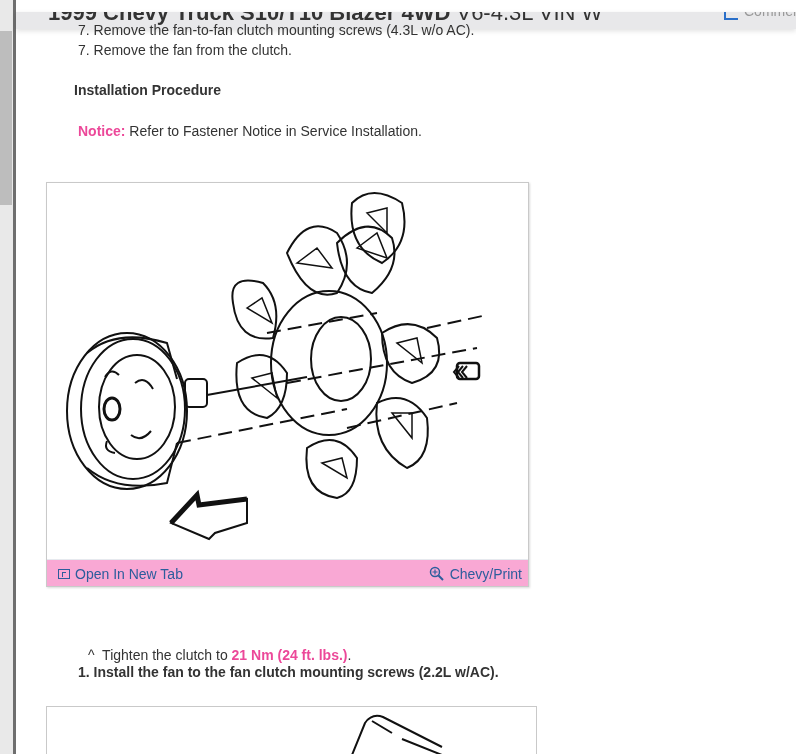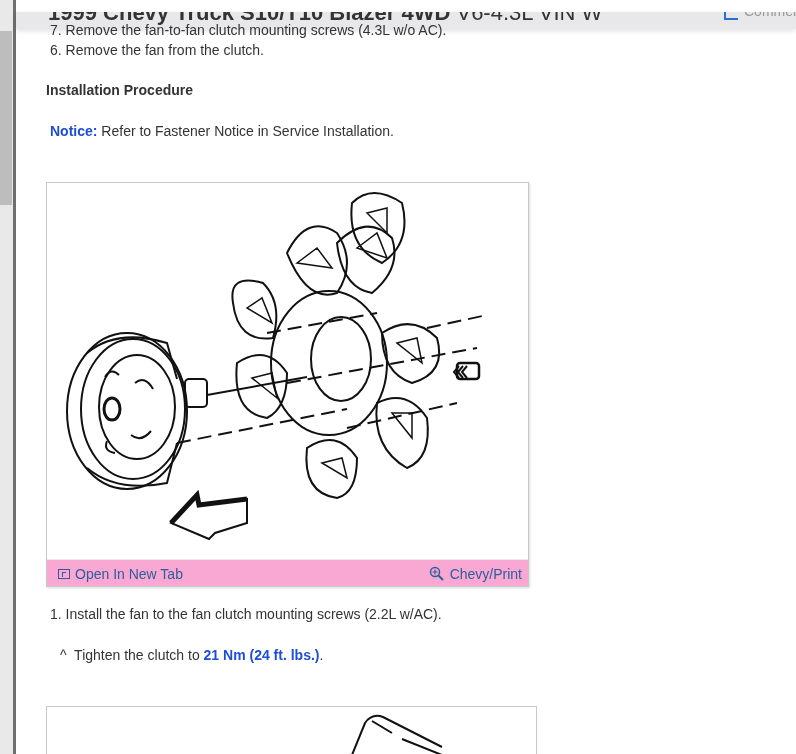--- a/index.html
+++ b/index.html
@@ -8,22 +8,22 @@
 
   .left-rail { position: absolute; left: 0; top: 0; width: 15px; height: 754px; background: #e9e9e9; }
   .left-rail .thumb { position: absolute; left: 0; top: 31px; width: 12px; height: 174px; background: #bdbdbd; }
   .left-border { position: absolute; left: 13px; top: 0; width: 3px; height: 754px; background: #6e6e6e; }
 
   .header-bar { position: absolute; left: 16px; top: 12px; width: 780px; height: 17px; background: #e8e8ea; box-shadow: 0 2px 5px rgba(0,0,0,0.12); overflow: hidden; }
   .header-title { position: absolute; left: 32px; top: -12px; font-size: 22px; font-weight: bold; color: #333; white-space: nowrap; }
   .header-title .light { font-weight: normal; }
   .comment-link { position: absolute; left: 708px; top: -9px; font-size: 14px; color: #999; white-space: nowrap; display: flex; align-items: center; gap: 6px; }
   .comment-icon { width: 14px; height: 14px; border: 2px solid #2a6fc9; border-top: none; border-right: none; display: inline-block; position: relative; top: 2px; }
-  .line { position: absolute; font-size: 14px; white-space: nowrap; color: #333; }
-  .line b { color: #1d4ed8; }
+  .line { position: absolute; font-size: 14px; white-space: nowrap; color: #333; margin-left: 28px; }
+  .line b { color: #ec4899; }
   .heading { font-weight: bold; font-size: 14px; color: #333; text-align: right; }
 
   .figure { position: absolute; left: 46px; top: 182px; width: 483px; height: 405px; border: 1px solid #c9c9c9; box-shadow: 1px 1px 2px rgba(0,0,0,0.15); background: #fff; }
   .figure .img-area { position: absolute; left: 0; top: 0; width: 481px; height: 376px; }
   .figure .footer { position: absolute; left: 0; top: 376px; width: 481px; height: 27px; background: #f9a8d4; border-top: 1px solid #e6e9ee; }
   .fig-link { position: absolute; top: 6px; font-size: 14px; color: #2c5d9c; white-space: nowrap; display: flex; align-items: center; gap: 5px; cursor: pointer; }
   .fig-link.left { left: 11px; }
   .fig-link.right { right: 6px; }
   .newtab-icon { width: 12px; height: 10px; border: 1.5px solid #2c5d9c; position: relative; }
   .newtab-icon::after { content: ""; position: absolute; left: 3px; top: 2px; width: 3px; height: 4px; border-left: 1.5px solid #2c5d9c; border-top: 1.5px solid #2c5d9c; }
@@ -43,21 +43,21 @@
     <span>1999 Chevy Truck S10/T10 Blazer 4WD</span>
     <span class="light">V6-4.3L VIN W</span>
   </div>
   <div class="comment-link">
     <span class="comment-icon"></span>
     <span>Comment</span>
   </div>
 </div>
 
 <div class="line" style="left:50px; top:22px;">7. Remove the fan-to-fan clutch mounting screws (4.3L w/o AC).</div>
-<div class="line" style="left:50px; top:42px;">6. Remove the fan from the clutch.</div>
+<div class="line" style="left:50px; top:42px;">7. Remove the fan from the clutch.</div>
 
 <div class="line heading" style="left:46px; top:82px;">Installation Procedure</div>
 
 <div class="line" style="left:50px; top:123px;">
   <b>Notice:</b>
   <span>Refer to Fastener Notice in Service Installation.</span>
 </div>
 
 <div class="figure">
   <div class="img-area">
@@ -111,21 +111,21 @@
       <svg width="16" height="16" viewBox="0 0 16 16">
         <circle cx="6" cy="6" r="4.5" fill="none" stroke="#2c5d9c" stroke-width="1.5"></circle>
         <path d="M9.5 9.5 L14 14" stroke="#2c5d9c" stroke-width="2"></path>
         <path d="M6 3.5 V8.5 M3.5 6 H8.5" stroke="#2c5d9c" stroke-width="1.2"></path>
       </svg>
       <span>Chevy/Print</span>
     </div>
   </div>
 </div>
 
-<div class="line" style="left:50px; top:606px;">1. Install the fan to the fan clutch mounting screws (2.2L w/AC).</div>
+<div class="line" style="left:50px; top:664px;font-weight:bold;">1. Install the fan to the fan clutch mounting screws (2.2L w/AC).</div>
 <div class="line" style="left:60px; top:647px;">
   <span>^</span>&nbsp;
   <span>Tighten the clutch to </span><b>21 Nm (24 ft. lbs.)</b><span>.</span>
 </div>
 
 <div class="figure2">
   <svg width="491" height="60" viewBox="0 0 491 60">
     <g fill="none" stroke="#111" stroke-width="2">
       <path d="M305 48 L318 16 Q325 6 336 10 L395 40"></path>
       <path d="M325 14 L345 26 M355 32 L395 48"></path>

